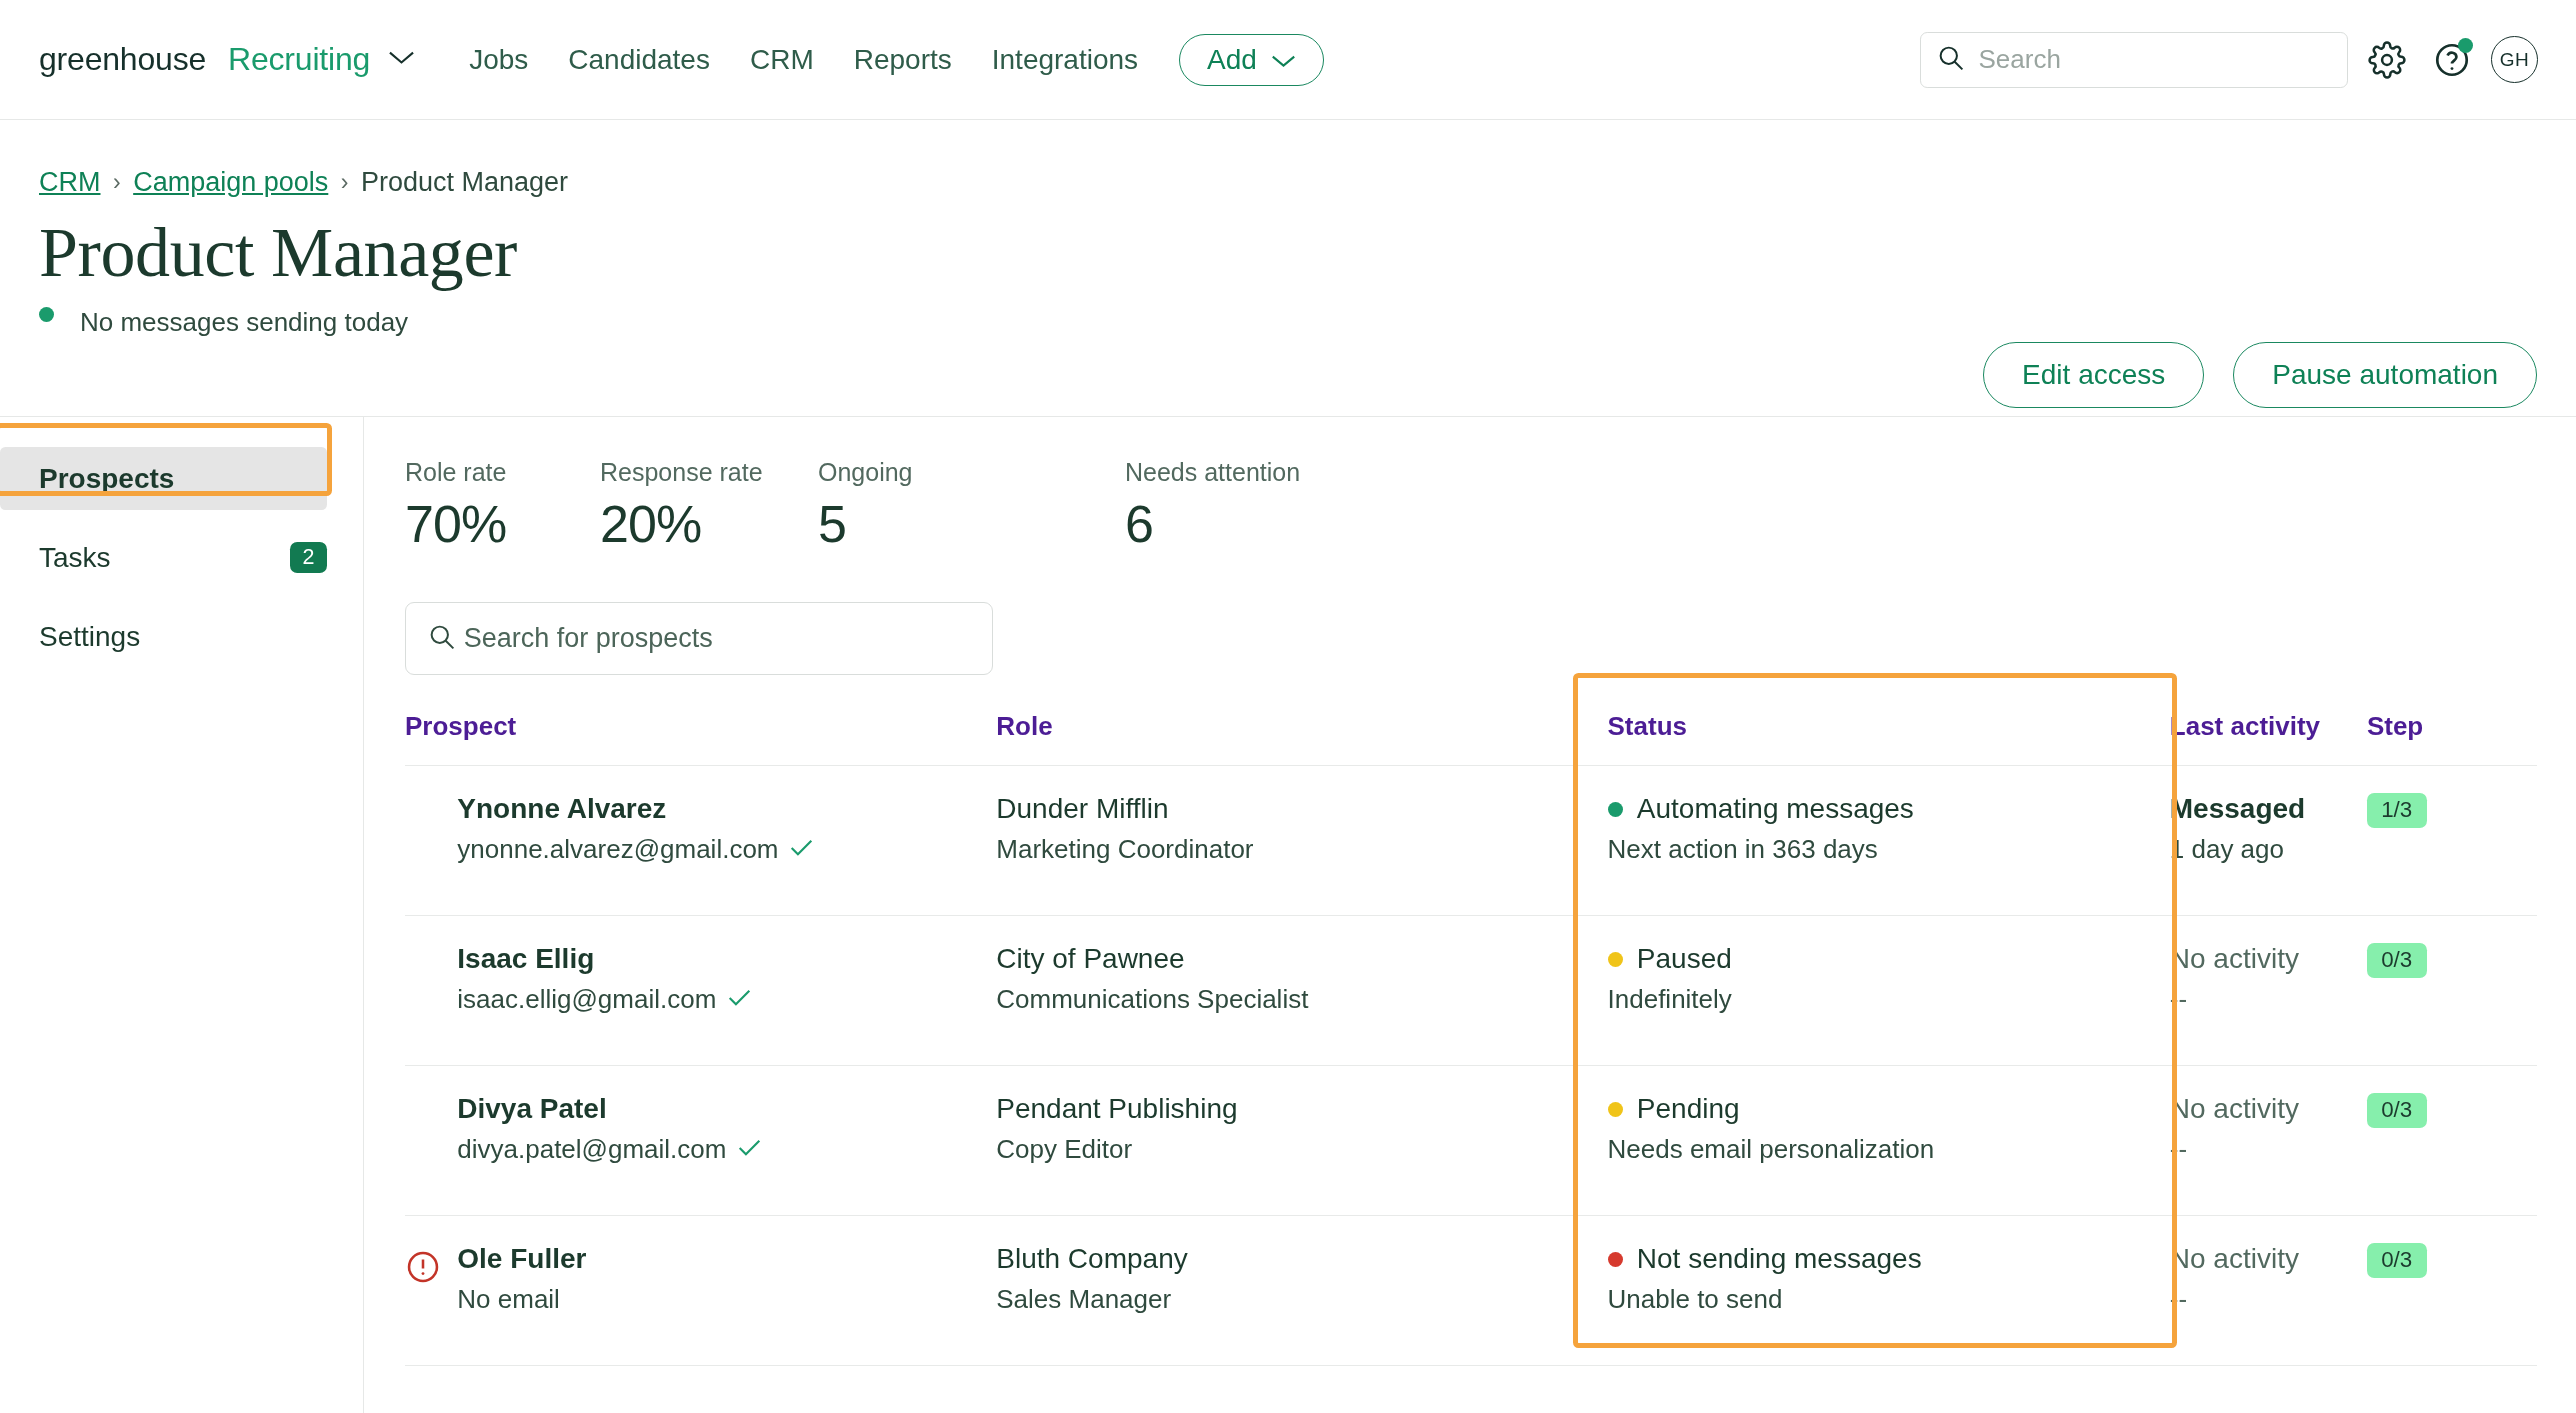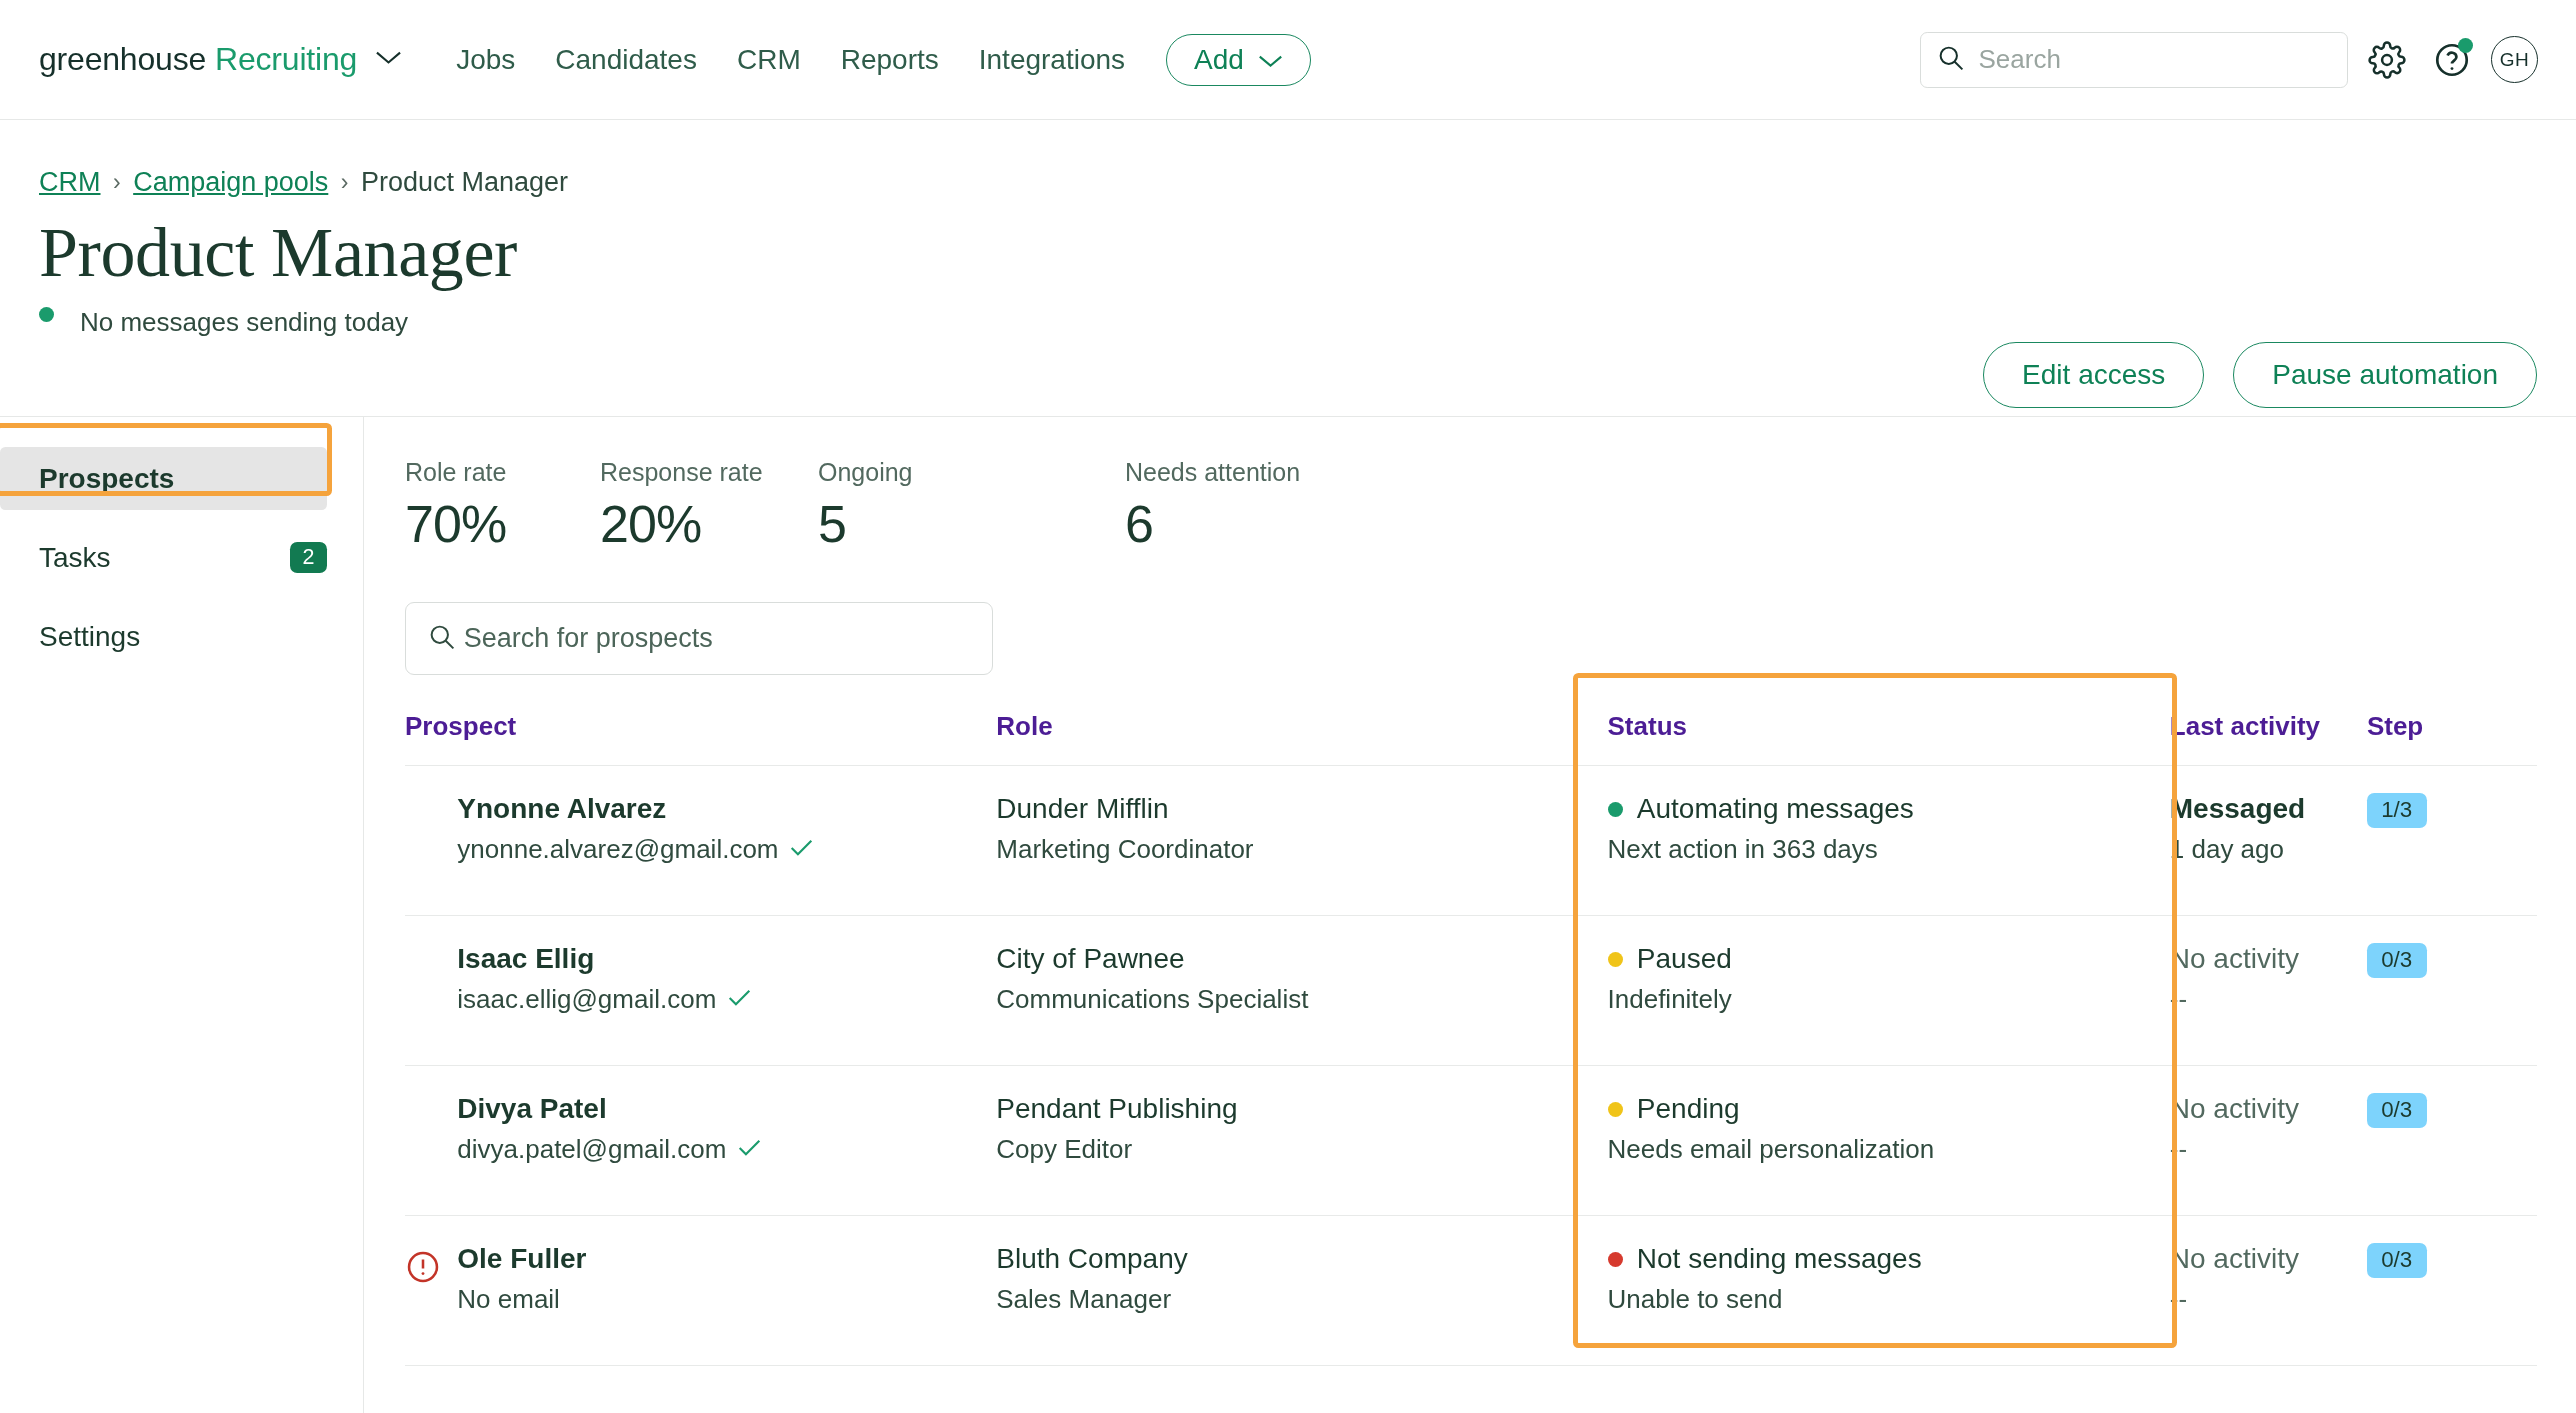--- a/index.html
+++ b/index.html
@@ -22,21 +22,21 @@
     position: relative;
   }
   .brand {
     display: flex;
     align-items: baseline;
     font-size: 32px;
     letter-spacing: -0.2px;
     white-space: nowrap;
   }
   .brand-greenhouse { color: #16302b; font-weight: 400; }
-  .brand-recruiting { color: #1a9b6c; font-weight: 400; margin-left: 9px; }
+  .brand-recruiting { color: #1a9b6c; font-weight: 400; margin-left: 22px; }
   .brand-caret {
     margin-left: 18px;
     display: inline-flex;
     align-items: center;
     position: relative;
     top: -3.6px;
   }
   .navlinks {
     display: flex;
     align-items: center;
@@ -265,21 +265,21 @@
 
   .cell-primary { font-size: 28px; color: #1c3a2d; margin-bottom: 9px; white-space: nowrap; }
   .cell-primary.bold { font-weight: bold; }
   .cell-sub { font-size: 26px; color: #2f4a3e; display: flex; align-items: center; gap: 10.7px; white-space: nowrap; }
   .cell-muted { color: #52695f; }
   .status-main { display: flex; align-items: center; gap: 14.3px; font-size: 28px; color: #1c3a2d; margin-bottom: 9px; white-space: nowrap; }
   .prospect-cell { display: flex; align-items: flex-start; gap: 14.3px; }
   .warn-slot { width: 38px; flex: none; padding-top: 5.4px; }
   .step-pill {
     display: inline-block;
-    background: #7dd3fc;
+    background: #86efac;
     color: #1c3a2d;
     font-size: 22.4px;
     border-radius: 7.2px;
     padding: 6.3px 14.3px;
     line-height: 1;
   }
   .th-status-pad { padding-left: 20px !important; }
   .td-status-pad { padding-left: 20px !important; }
 </style>
 </head>

